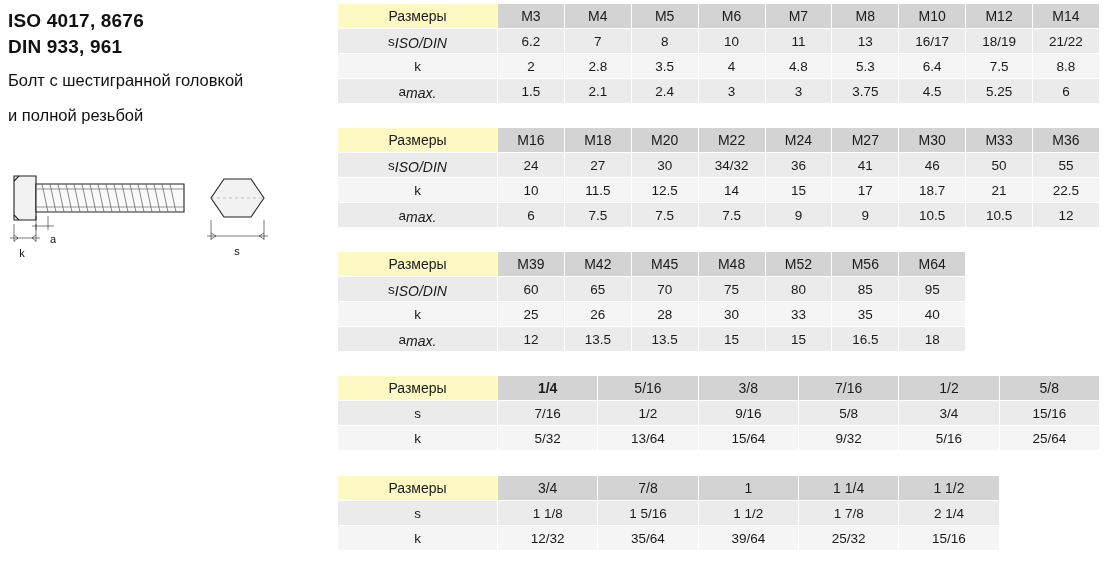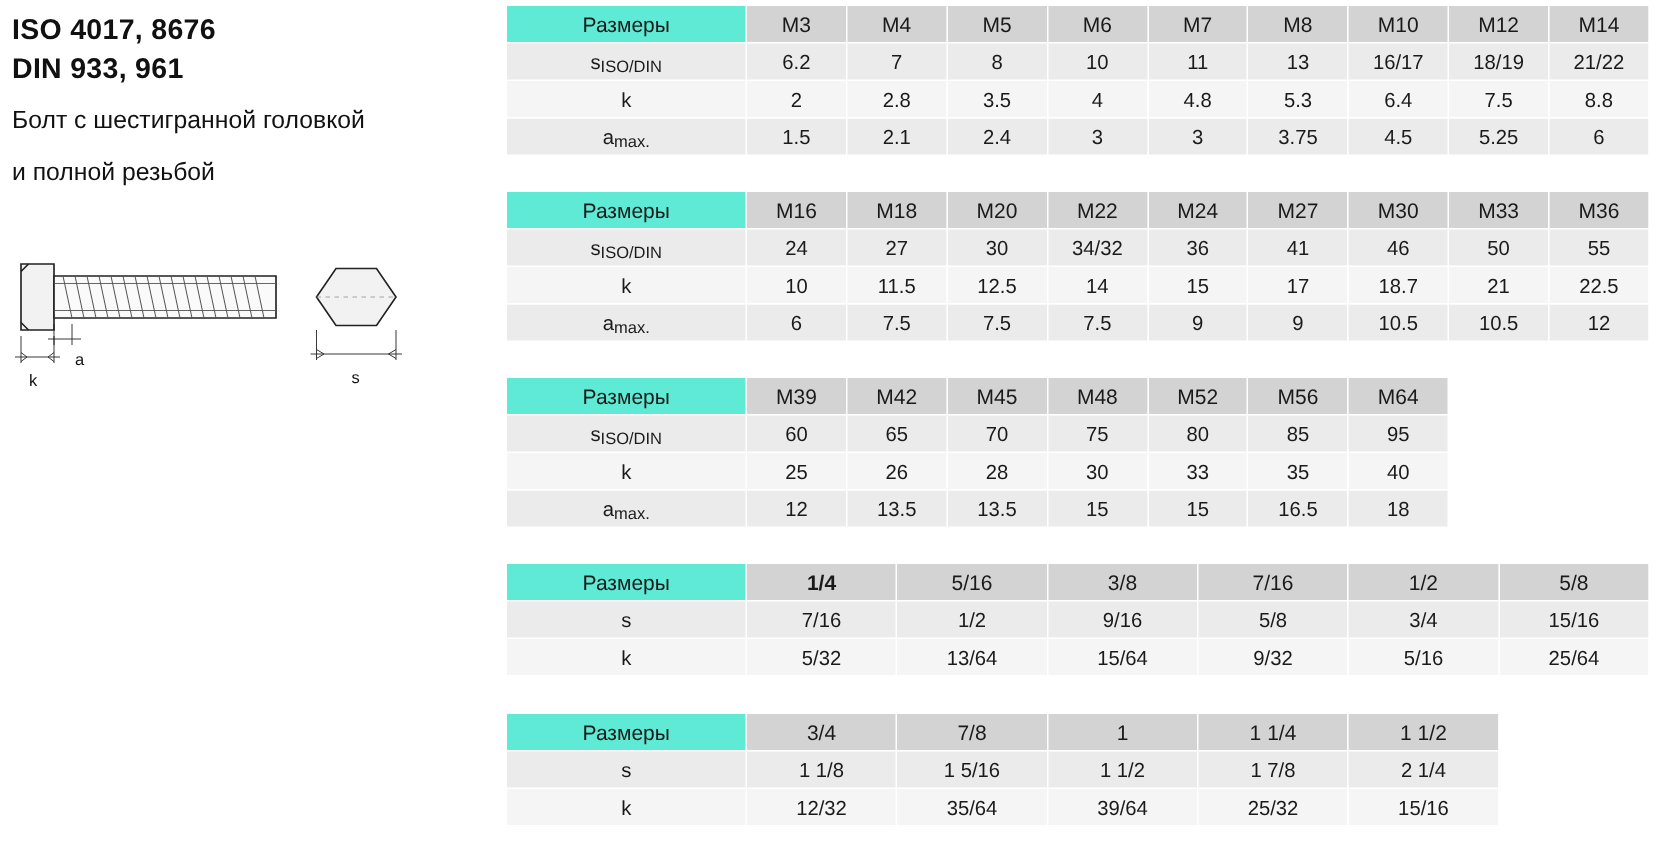--- a/index.html
+++ b/index.html
@@ -54,21 +54,21 @@
   }
   .table-block td, .table-block th {
     border: 1px solid #ffffff;
     text-align: center;
     vertical-align: middle;
     padding: 0;
     height: 25px;
     font-weight: normal;
   }
   .hdr-label {
-    background: #5eead4;
+    background: #fef9c3;
     font-weight: bold;
     font-size: 14px;
     margin-top: 37px;
   }
   .hdr-cell {
     background: #d3d3d3;
     font-weight: bold;
     font-size: 14px;
   }
   .row-label {
@@ -81,21 +81,21 @@
   .row-cell {
     background: #f5f5f5;
   }
   .row-label-white {
     background: #f5f5f5;
   }
   .empty-cell {
     background: #ffffff;
     border: 1px solid #ffffff;
   }
-  .sub { font-size: 11px; vertical-align: baseline; position: relative; top: 2px; }
+  .sub { font-size: 14px; vertical-align: baseline; position: relative; top: 2px; font-style: italic; }
   .lbl-s { font-style: normal; }
 </style>
 </head>
 <body>
 
 <div id="left-panel">
   <div class="title-line">ISO 4017, 8676</div>
   <div class="title-line">DIN 933, 961</div>
   <div class="subtitle">Болт с шестигранной головкой</div>
   <div class="subtitle" style="margin-top:12px">и полной резьбой</div>

